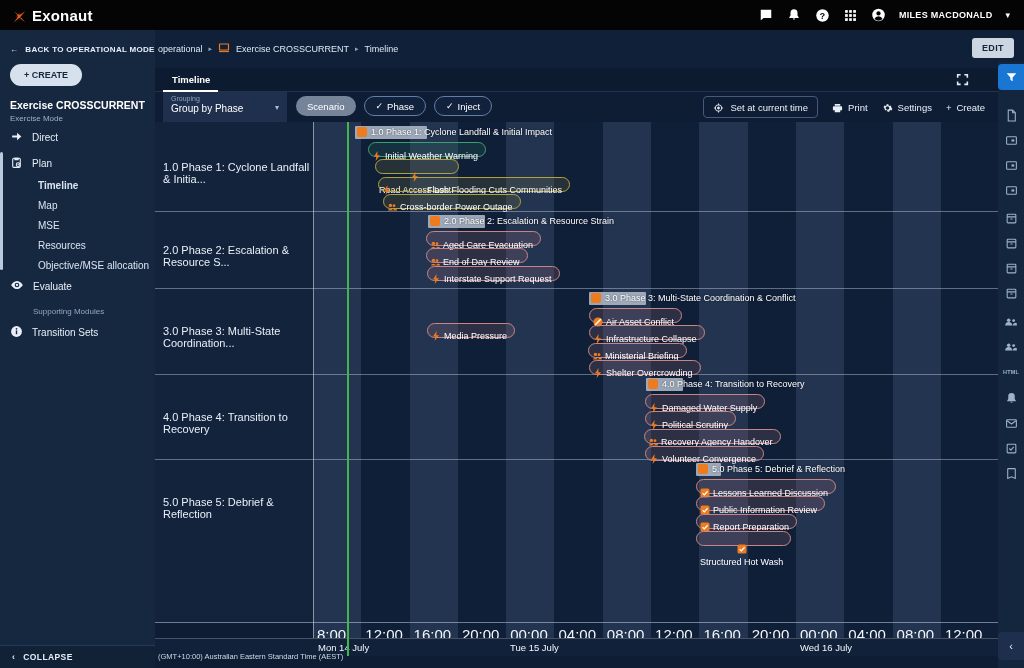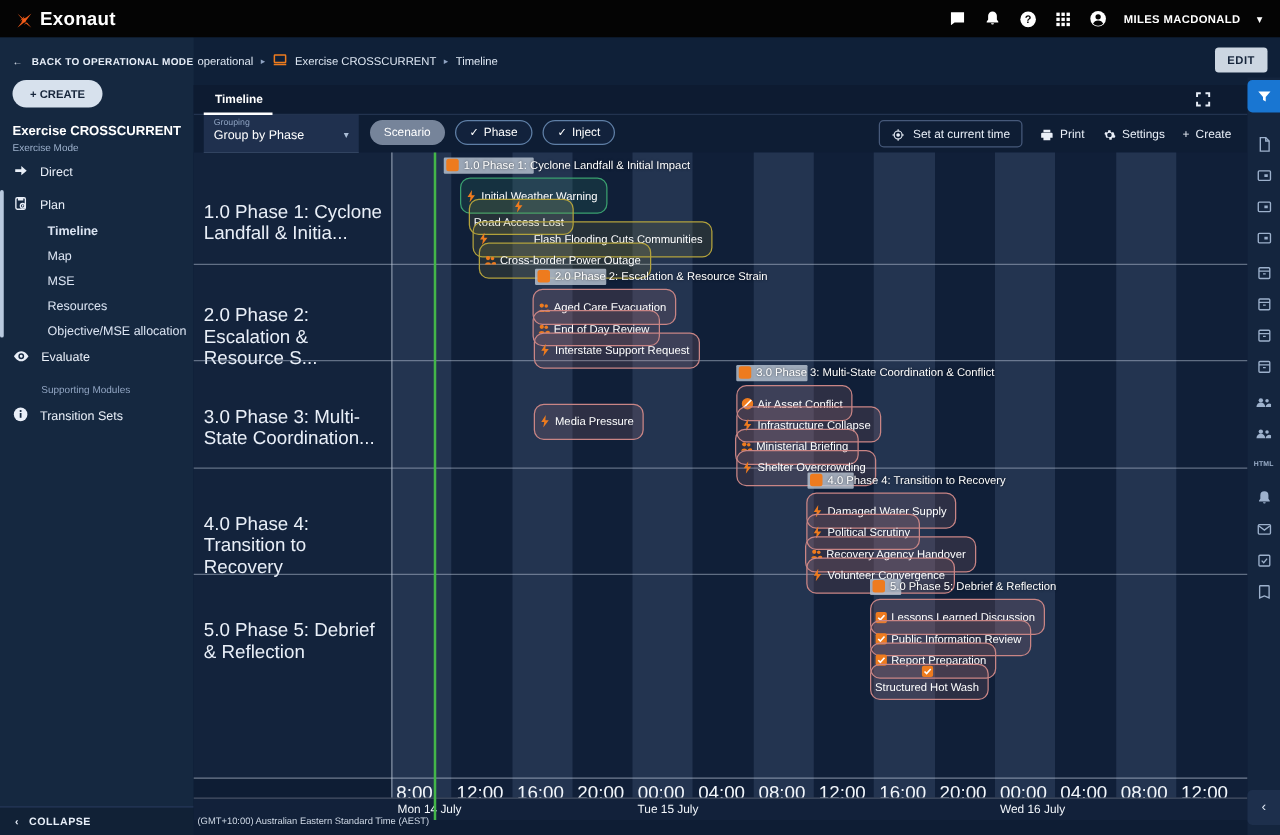--- a/index.html
+++ b/index.html
@@ -57,30 +57,30 @@
   #right-tools{position:absolute;right:13px;top:3px;display:flex;align-items:center;gap:14px;font-size:9.5px;color:#e9eff8;}
   #set-time-btn{display:flex;align-items:center;gap:6px;border:1px solid #46597a;border-radius:4px;
                 height:22px;padding:0 9px;}
   .tool-btn{display:flex;align-items:center;gap:5px;}
   .tool-ic{width:11px;height:11px;display:inline-flex;}
   
   #chart{position:absolute;left:0;top:54px;width:843px;height:546px;}
   #label-col{position:absolute;left:0;top:0;width:158px;height:500px;background:#13233c;}
   #grid{position:absolute;left:158px;top:0;width:685px;height:534px;background:#101f38;}
   .stripe{position:absolute;top:0;height:516px;background:#233450;}
-  .row-label{position:absolute;left:8px;width:148px;font-size:15px;color:#e9eff8;}
+  .row-label{position:absolute;left:8px;width:148px;font-size:11px;color:#e9eff8;}
   .row-sep{position:absolute;left:0;width:843px;height:1px;background:rgba(195,206,224,.45);}
   #chart-startline{position:absolute;left:158px;top:0;width:1px;height:534px;background:rgba(190,200,215,.65);}
   #nowline{position:absolute;top:0;width:2px;height:534px;background:#43b649;}
   .phase{position:absolute;height:13px;}
   .phase .hl{position:absolute;left:0;top:0;height:13px;background:rgba(186,196,210,.82);border-radius:1px;}
   .phase .mk{position:absolute;left:2px;top:1px;width:10px;height:10px;background:#ee7b1e;border-radius:2px;}
   .phase .tx{position:absolute;left:16px;top:1px;font-size:9px;color:#fff;white-space:nowrap;text-shadow:0 0 2px rgba(0,0,0,.6);}
-  .pill{position:absolute;height:29px;border-radius:8px;display:flex;align-items:center;gap:3px;
-        padding:0 7px 0 3px;font-size:9px;color:#fff;white-space:nowrap;}
+  .pill{position:absolute;height:15px;border-radius:8px;display:flex;align-items:center;gap:3px;
+        padding:12px 7px 0 3px;font-size:9px;color:#fff;white-space:nowrap;}
   .pill .pic{width:10px;height:10px;display:inline-flex;flex:none;}
   
   #axis-top{position:absolute;left:0;top:500px;width:843px;height:1px;background:rgba(210,220,235,.5);}
   .tick-label{position:absolute;top:504px;font-size:15px;color:#f2f6fb;}
   #date-row{position:absolute;left:0;top:516px;width:843px;height:18px;background:#12213a;border-top:1px solid rgba(255,255,255,.22);}
   .date-label{position:absolute;top:3px;font-size:9.5px;color:#f2f6fb;}
   #tz-note{position:absolute;left:3px;top:530px;font-size:7.5px;color:#cfd9e6;}
   
   #rail{left:998px;top:62px;width:26px;height:606px;background:#14253e;}
   .rail-ic{position:absolute;left:0;width:26px;height:24px;display:flex;align-items:center;justify-content:center;color:#9db1cc;}

